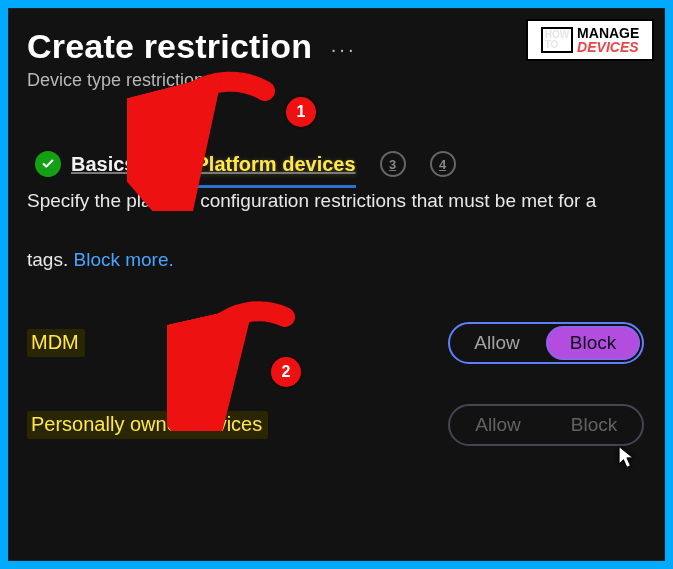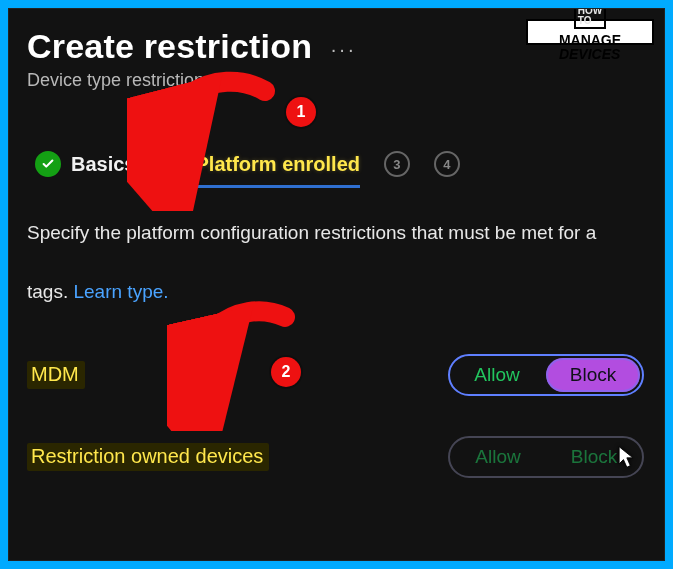--- a/index.html
+++ b/index.html
@@ -14,37 +14,36 @@
     background: #121212;
     border: 1px solid #222;
     color: #e6e6e6;
     position: relative;
     padding: 18px 18px 12px 18px;
     overflow: hidden;
   }
   .logo {
     position: absolute;
     top: 10px; right: 10px;
-    width: 128px; height: 26px;
+    width: 128px; height: 42px;
     background: #fff;
     border: 2px solid #000;
     display: flex; align-items: center; justify-content: center;
     gap: 4px;
     font-weight: 700;
-    flex-direction: column;
   }
   .logo .howto {
     font-size: 10px; line-height: 10px;
     border: 2px solid #000;
     display: inline-flex; flex-direction: column;
     padding: 1px 2px;
   }
   .logo .howto span:first-child { font-size: 10px; }
   .logo .manage { font-size: 14px; color:#000; line-height:14px;text-align:center; }
-  .logo .devices { font-size: 14px; color:#000000; font-style: italic; line-height:14px; font-weight:900;}
+  .logo .devices { font-size: 14px; color:#ef4444; font-style: italic; line-height:14px; font-weight:900;}
   .logo .rcol { display:flex; flex-direction:column; align-items:flex-start; }
 
   .title-row { display:flex; align-items:center; gap:18px; }
   .title { font-size: 34px; font-weight: 600; color: #fff; letter-spacing:.2px; }
   .more-dots { color:#bbb; font-size:20px; padding-top:6px; letter-spacing:2px; cursor:pointer;}
   .subtitle { font-size: 18px; color: #b8b8b8; margin-top: 4px; }
 
   .wizard {
     display: flex; align-items: center;
     gap: 24px;
@@ -52,36 +51,36 @@
     border-bottom: 1px solid rgba(0,0,0,0); 
     padding-bottom: 0;
     padding-left: 8px;
   }
   .step {
     display:flex; align-items:center; gap:10px;
     font-size: 20px;
     color:#7a7a7a;
     cursor: pointer;
     padding-bottom: 8px;
+    text-decoration: underline;
   }
   .step .bubble {
     width: 26px; height:26px; border-radius:50%;
     display:flex; align-items:center; justify-content:center;
     font-size: 13px; font-weight:600;
     border: 2px solid #666; color:#888; background:transparent;
   }
   .step.done .bubble { background:#14a014; border-color:#14a014; color:#fff; }
   .step.done .label { color:#f1f1f1; font-weight:600; }
   .step.active .bubble { background:#0a84ff; border-color:#0a84ff; color:#fff; }
   .step.active .label { color:#ffe74c; font-weight:600; text-shadow: 0 0 4px rgba(255,231,76,.25); }
   .step.active { border-bottom: 3px solid #2f6fd0; margin-bottom:-3px; }
   .step .check svg { width:14px; height:14px; display:block; }
 
   .body {
-    margin-top: 32px;
     font-size: 19px;
     line-height: 1.55;
     color: #e8e8e8;
   }
   .body .learn { color:#4aa3ff; cursor:pointer; }
 
   .settings {
     margin-top: 48px;
     display:flex; flex-direction:column;
     gap: 40px;
@@ -103,21 +102,21 @@
     border: 2px solid #6f6f8a;
     border-radius: 24px;
     overflow:hidden;
     height: 42px;
     min-width: 196px;
   }
   .toggle .opt {
     flex:1;
     display:flex; align-items:center; justify-content:center;
     font-size: 19px;
-    color:#22c55e;
+    color:#a3a3a3;
     cursor:pointer;
     padding: 0 20px;
   }
   .toggle.active-allow { border-color:#5f7fff; }
   .toggle .opt.selected {
     background: #b24de0;
     color: #101018;
     border-radius: 22px;
     margin: 2px;
     box-shadow: 0 0 0 2px rgba(90,130,255,.4) inset;
@@ -171,50 +170,50 @@
         <span class="check">
             <svg viewBox="0 0 16 16">
               <path d="M3 8 l3 3 l7 -7" stroke="#fff" stroke-width="2.4" fill="none" stroke-linecap="round" stroke-linejoin="round"></path>
             </svg>
           </span>
       </span>
       <span class="label">Basics</span>
     </div>
     <div class="step active">
       <span class="bubble">2</span>
-      <span class="label">Platform enrolled</span>
+      <span class="label">Platform devices</span>
     </div>
     <div class="step">
       <span class="bubble">3</span>
     </div>
     <div class="step">
       <span class="bubble">4</span>
     </div>
   </div>
 
   <div class="body">
     <span>Specify the platform configuration restrictions that must be met for a</span><br>
     <br>
     <span>tags.</span>
-    <a class="learn">Learn type.</a>
+    <a class="learn">Block more.</a>
   </div>
 
   <div class="settings">
 
     <div class="setting-row">
       <span class="setting-label">MDM</span>
       <div class="toggle active-allow">
         <div class="opt">Allow</div>
         <div class="opt selected">Block</div>
       </div>
     </div>
 
 
     <div class="setting-row">
-      <span class="setting-label">Restriction owned devices</span>
+      <span class="setting-label">Personally owned devices</span>
       <div class="toggle disabled">
         <div class="opt">Allow</div>
         <div class="opt">Block</div>
       </div>
     </div>
 
   </div>
 
   <svg class="callout" style="left:118px; top:62px; width:160px; height:140px;" viewBox="0 0 160 140">
     <defs>

